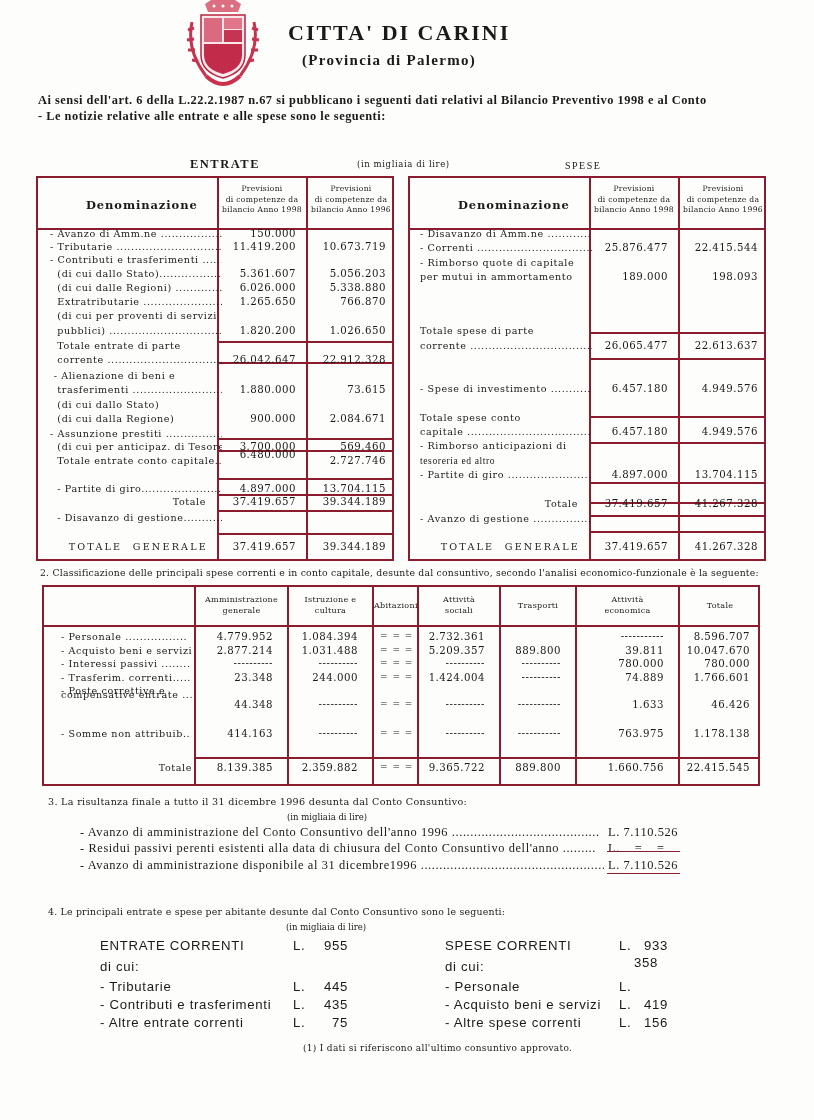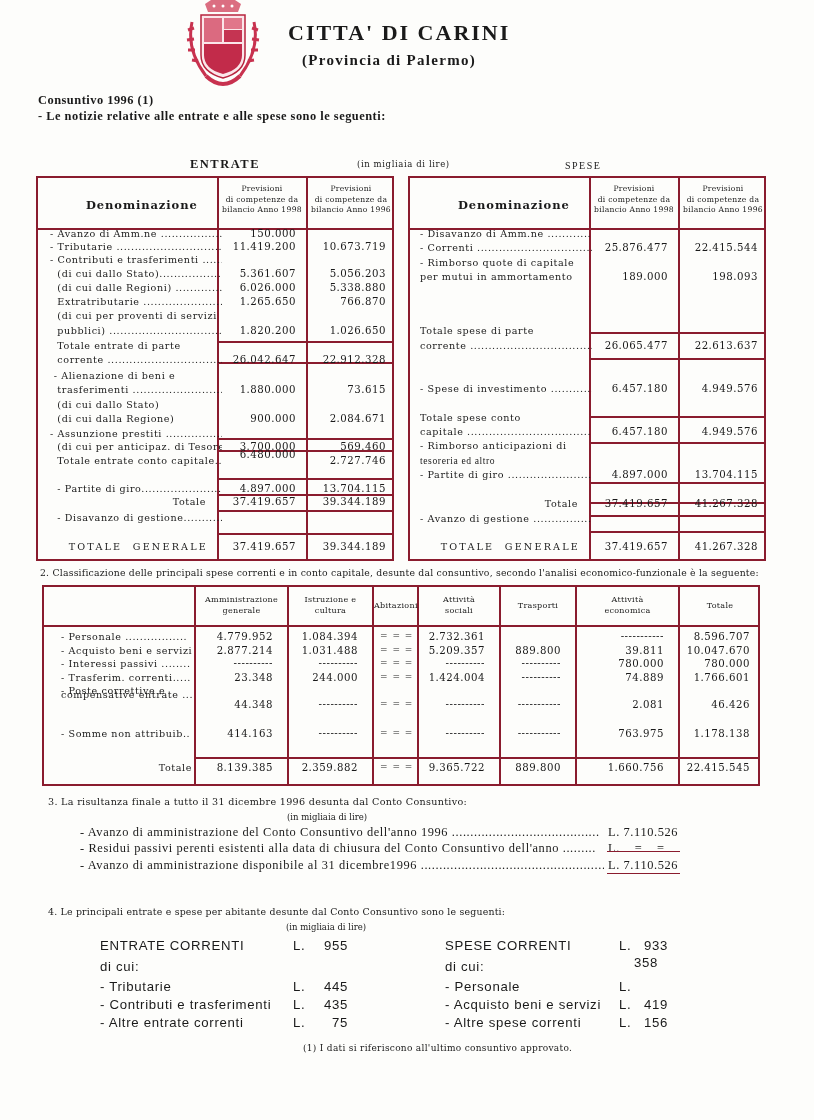--- a/index.html
+++ b/index.html
@@ -47,21 +47,21 @@
   <rect x="46" y="30" width="18" height="12" fill="#c53452"></rect>
   <path d="M26 44 L64 44 L64 55 Q64 69 45 74 Q26 69 26 55 Z" fill="#c22b4a"></path>
   <path d="M14 22 Q8 50 28 76 M76 22 Q82 50 62 76" stroke="#c8324f" stroke-width="3" fill="none"></path>
   <path d="M10 30 l6 -2 M9 40 l7 -1 M10 50 l7 0 M14 60 l6 1 M80 30 l-6 -2 M81 40 l-7 -1 M80 50 l-7 0 M76 60 l-6 1" stroke="#c8324f" stroke-width="3"></path>
   <path d="M28 76 Q45 92 62 76" stroke="#c8324f" stroke-width="4" fill="none"></path>
 </svg>
 
 <div class="abs title">CITTA'  DI CARINI</div>
 <div class="abs subtitle">(Provincia di Palermo)</div>
 <div class="abs intro">
-  <div>Consuntivo 1996 (1)</div>
+  <div>Ai sensi dell'art. 6 della L.22.2.1987 n.67 si pubblicano i seguenti dati relativi al Bilancio Preventivo 1998 e al Conto</div>
   <div>- Le notizie relative alle entrate e alle spese sono le seguenti:</div>
 </div>
 <div class="abs hdr-entrate">ENTRATE</div>
 <div class="abs hdr-unit">(in migliaia di lire)</div>
 <div class="abs hdr-spese">SPESE</div>
 
 <div class="btable" id="t-entrate" style="left:36px;top:176px;width:358px;height:385px;">
     <div class="col" style="left:179px;"></div>
     <div class="col" style="left:268px;"></div>
     <div class="hline" style="left:0;right:0;top:50px;"></div>
@@ -356,21 +356,21 @@
       <div class="cell num" style="left:550px;width:70px;top:98px;"></div>
       <div class="cell num" style="left:636px;width:70px;top:98px;"></div>
     </div>
     <div class="" style="position:absolute;left:0;right:0;top:0;">
       <div class="cell lbl" style="left:17px;top:102px;">compensative entrate ...</div>
       <div class="cell num" style="left:159px;width:70px;top:112px;">44.348</div>
       <div class="cell num" style="left:244px;width:70px;top:112px;">----------</div>
       <div class="cell num" style="left:336px;top:112px;font-size:9px;letter-spacing:1px;">= = =</div>
       <div class="cell num" style="left:371px;width:70px;top:112px;">----------</div>
       <div class="cell num" style="left:447px;width:70px;top:112px;">-----------</div>
-      <div class="cell num" style="left:550px;width:70px;top:112px;">2.081</div>
+      <div class="cell num" style="left:550px;width:70px;top:112px;">1.633</div>
       <div class="cell num" style="left:636px;width:70px;top:112px;">46.426</div>
     </div>
     <div class="" style="position:absolute;left:0;right:0;top:0;">
       <div class="cell lbl" style="left:17px;top:141px;">- Somme non attribuib..</div>
       <div class="cell num" style="left:159px;width:70px;top:141px;">414.163</div>
       <div class="cell num" style="left:244px;width:70px;top:141px;">----------</div>
       <div class="cell num" style="left:336px;top:141px;font-size:9px;letter-spacing:1px;">= = =</div>
       <div class="cell num" style="left:371px;width:70px;top:141px;">----------</div>
       <div class="cell num" style="left:447px;width:70px;top:141px;">-----------</div>
       <div class="cell num" style="left:550px;width:70px;top:141px;">763.975</div>

